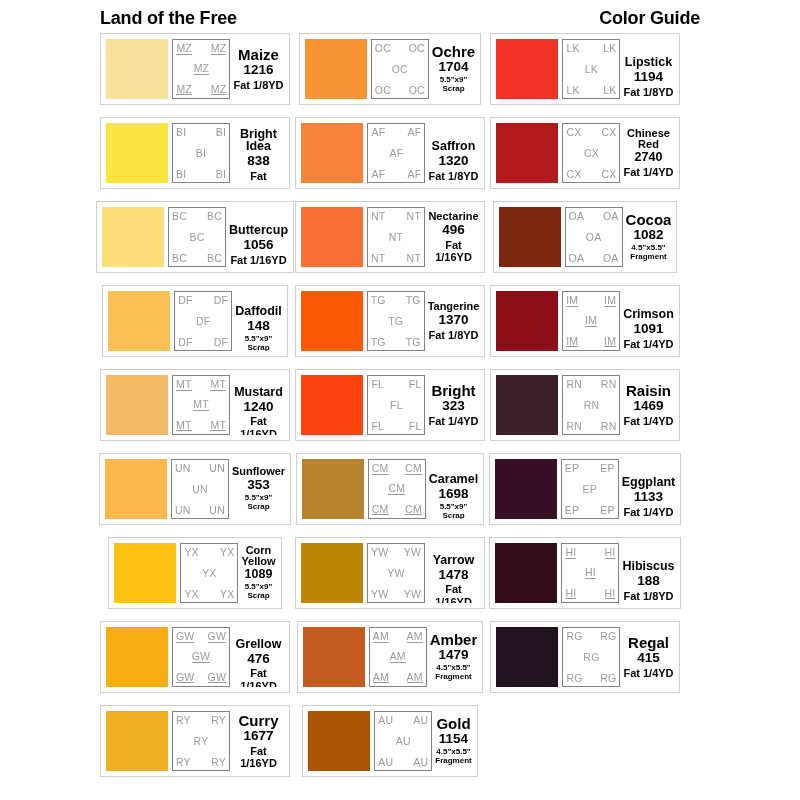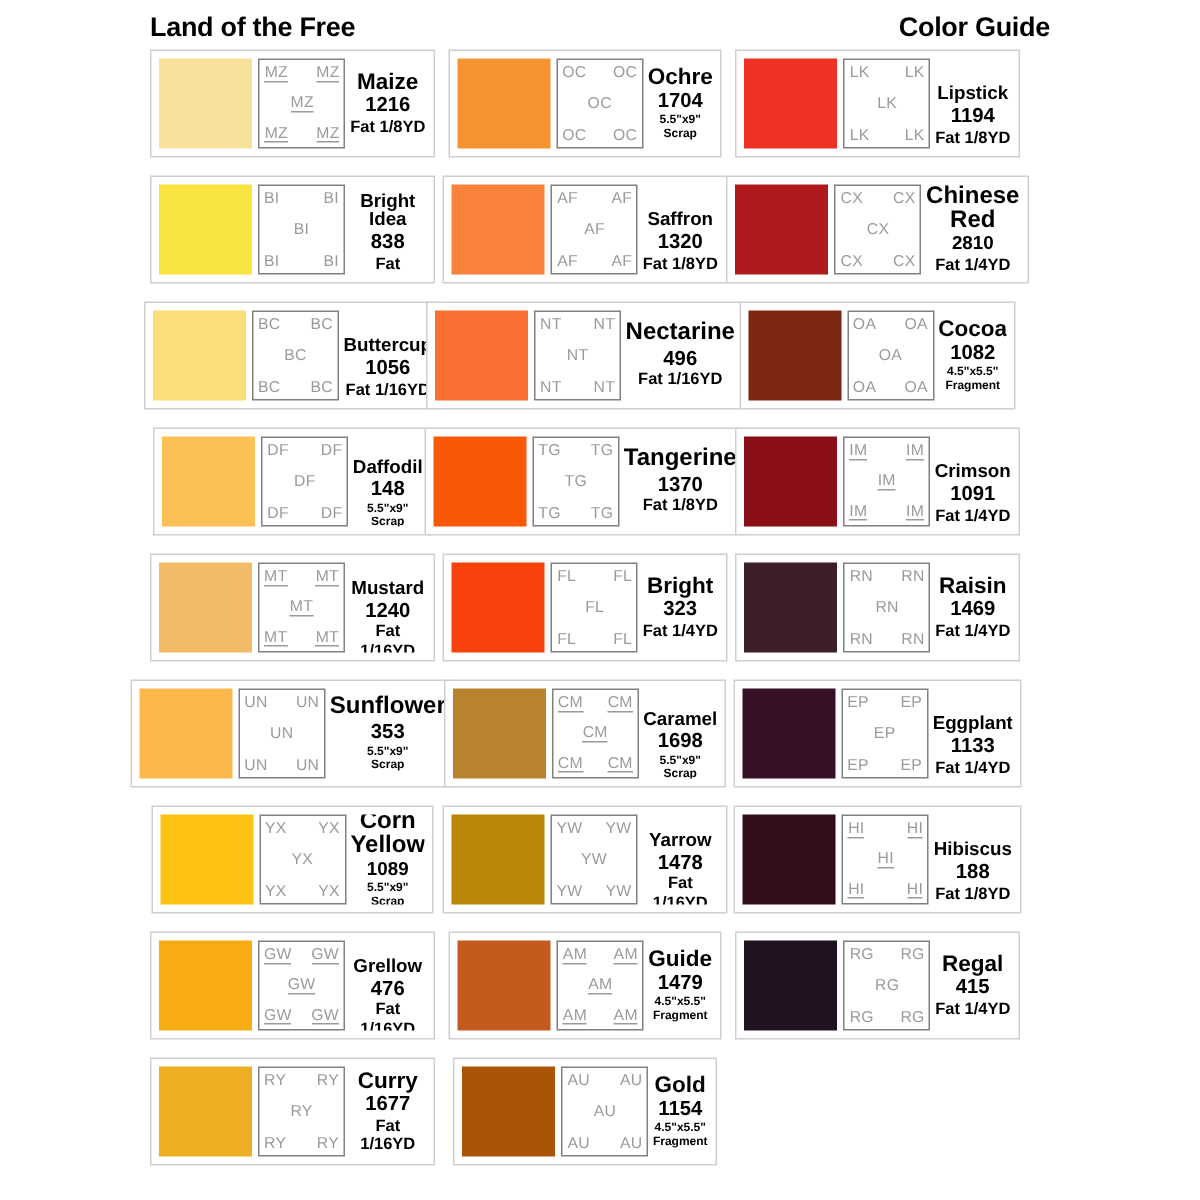--- a/index.html
+++ b/index.html
@@ -115,21 +115,21 @@
     padding-left: 3px;
     overflow: hidden;
   }
   .info-name {
     font-weight: bold;
     line-height: 1.02;
     white-space: pre-line;
   }
   .info-name.sz-lg  { font-size: 15px; }
   .info-name.sz-md  { font-size: 12.5px; margin-top: 16px; }
-  .info-name.sz-sm  { font-size: 16px; }
+  .info-name.sz-sm  { font-size: 11px; }
   .info-code {
     font-weight: bold;
     line-height: 1.1;
     margin-top: 1px;
   }
   .info-code.sz-lg { font-size: 13.5px; }
   .info-code.sz-md { font-size: 12.5px; }
   .info-cut {
     font-size: 11px;
     font-weight: bold;
@@ -518,21 +518,21 @@
             </div>
             <div class="mono-row center">
               <span class="mono ul">AM</span>
             </div>
             <div class="mono-row">
               <span class="mono ul">AM</span>
               <span class="mono ul">AM</span>
             </div>
           </div>
           <div class="info">
-            <div class="info-name sz-lg">Guide</div>
+            <div class="info-name sz-lg">Amber</div>
             <div class="info-code sz-lg">1479</div>
             <div class="info-cut tiny">4.5"x5.5"
 Fragment</div>
           </div>
         </div>
         <div class="card">
           <div class="swatch" style="background: rgb(170, 85, 5);"></div>
           <div class="mono-box">
             <div class="mono-row">
               <span class="mono">AU</span>
@@ -587,21 +587,21 @@
               <span class="mono">CX</span>
             </div>
             <div class="mono-row">
               <span class="mono">CX</span>
               <span class="mono">CX</span>
             </div>
           </div>
           <div class="info">
             <div class="info-name sz-sm">Chinese
 Red</div>
-            <div class="info-code sz-md">2810</div>
+            <div class="info-code sz-md">2740</div>
             <div class="info-cut">Fat 1/4YD</div>
           </div>
         </div>
         <div class="card">
           <div class="swatch" style="background: rgb(126, 39, 18);"></div>
           <div class="mono-box">
             <div class="mono-row">
               <span class="mono">OA</span>
               <span class="mono">OA</span>
             </div>

